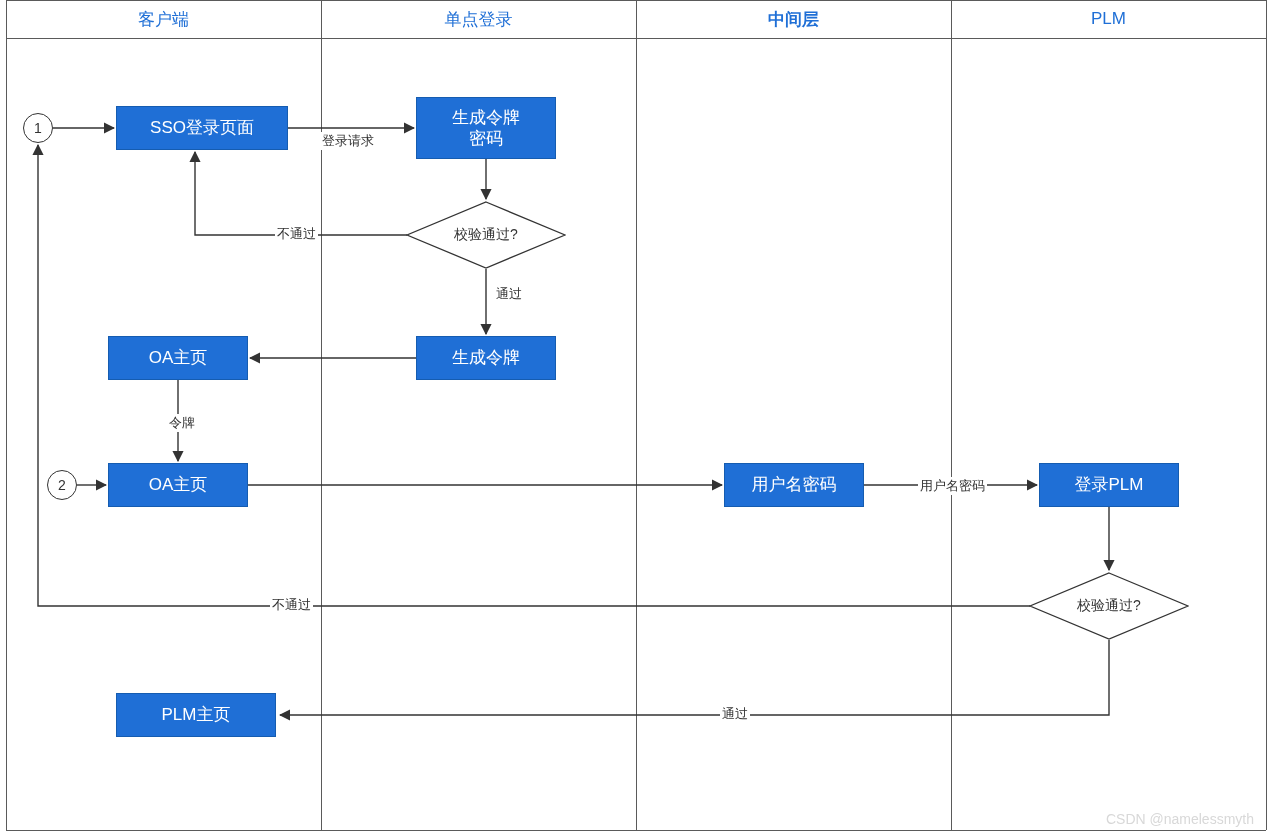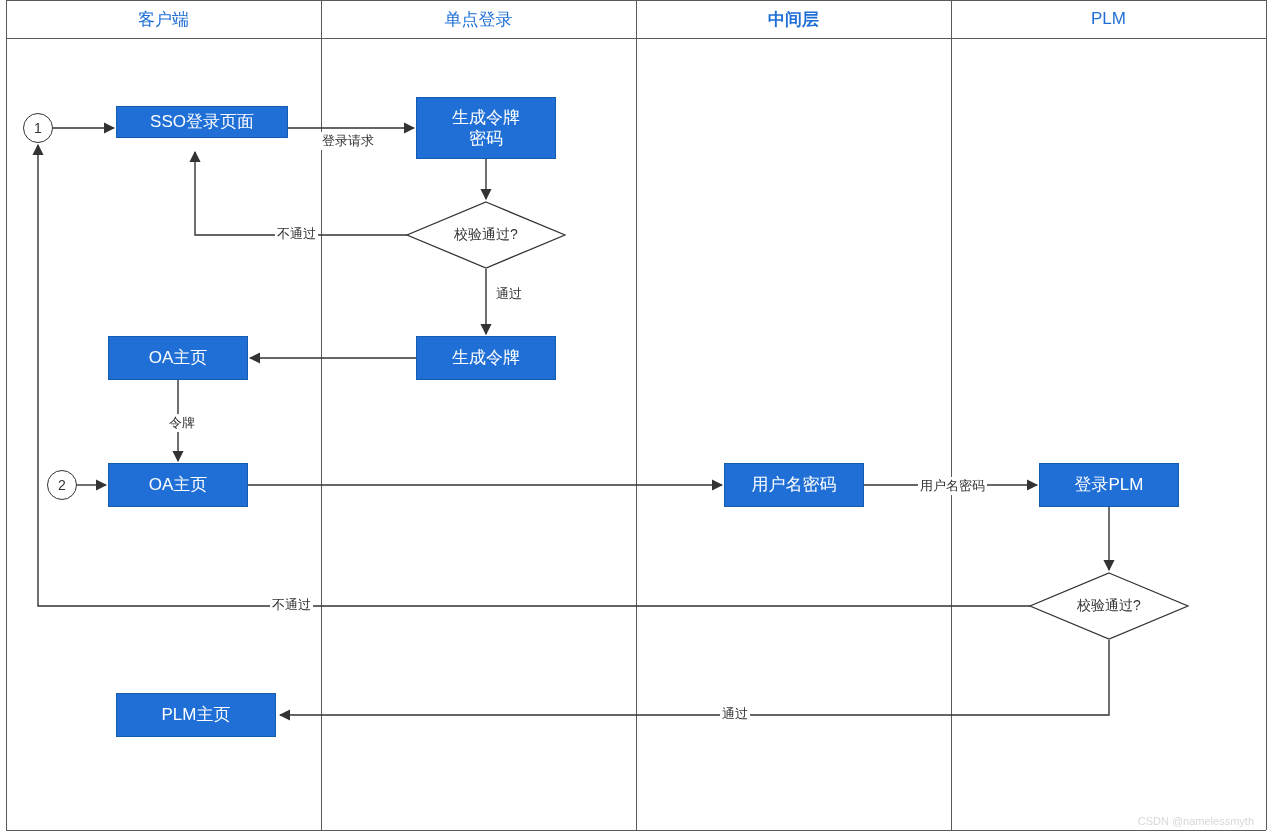--- a/index.html
+++ b/index.html
@@ -70,21 +70,21 @@
     color: #333;
     background: #fff;
     padding: 0 2px;
     white-space: nowrap;
   }
   .watermark {
     position: absolute;
     right: 18px;
     bottom: 8px;
     color: #d8d8d8;
-    font-size: 11px;
+    font-size: 14px;
   }
   svg.edges {
     position: absolute; left:0; top:0;
     width: 1272px; height: 835px;
     pointer-events: none;
   }
 </style>
 </head>
 <body>
 
@@ -100,21 +100,21 @@
   <div class="vline" style="left:1266px;"></div>
 
   <div class="lane-header" style="left:6px;  width:315px;">客户端</div>
   <div class="lane-header" style="left:321px;width:315px;">单点登录</div>
   <div class="lane-header" style="left:636px;width:315px;font-weight:bold;">中间层</div>
   <div class="lane-header" style="left:951px;width:315px;">PLM</div>
 
   <div class="circle" style="left:23px; top:113px;">1</div>
   <div class="circle" style="left:47px; top:470px;">2</div>
 
-  <div class="node" style="left:116px; top:106px; width:172px; height:32px;">SSO登录页面</div>
+  <div class="node" style="left:116px; top:106px; width:172px; height:44px;">SSO登录页面</div>
   <div class="node" style="left:416px; top:97px;  width:140px; height:62px; white-space:pre-line;">生成令牌
 密码</div>
   <div class="node" style="left:416px; top:336px; width:140px; height:44px;">生成令牌</div>
   <div class="node" style="left:108px; top:336px; width:140px; height:44px;">OA主页</div>
   <div class="node" style="left:108px; top:463px; width:140px; height:44px;">OA主页</div>
   <div class="node" style="left:724px; top:463px; width:140px; height:44px;">用户名密码</div>
   <div class="node" style="left:1039px;top:463px; width:140px; height:44px;">登录PLM</div>
   <div class="node" style="left:116px; top:693px; width:160px; height:44px;">PLM主页</div>
 
   <div class="diamond" style="left:406px; top:201px;">

